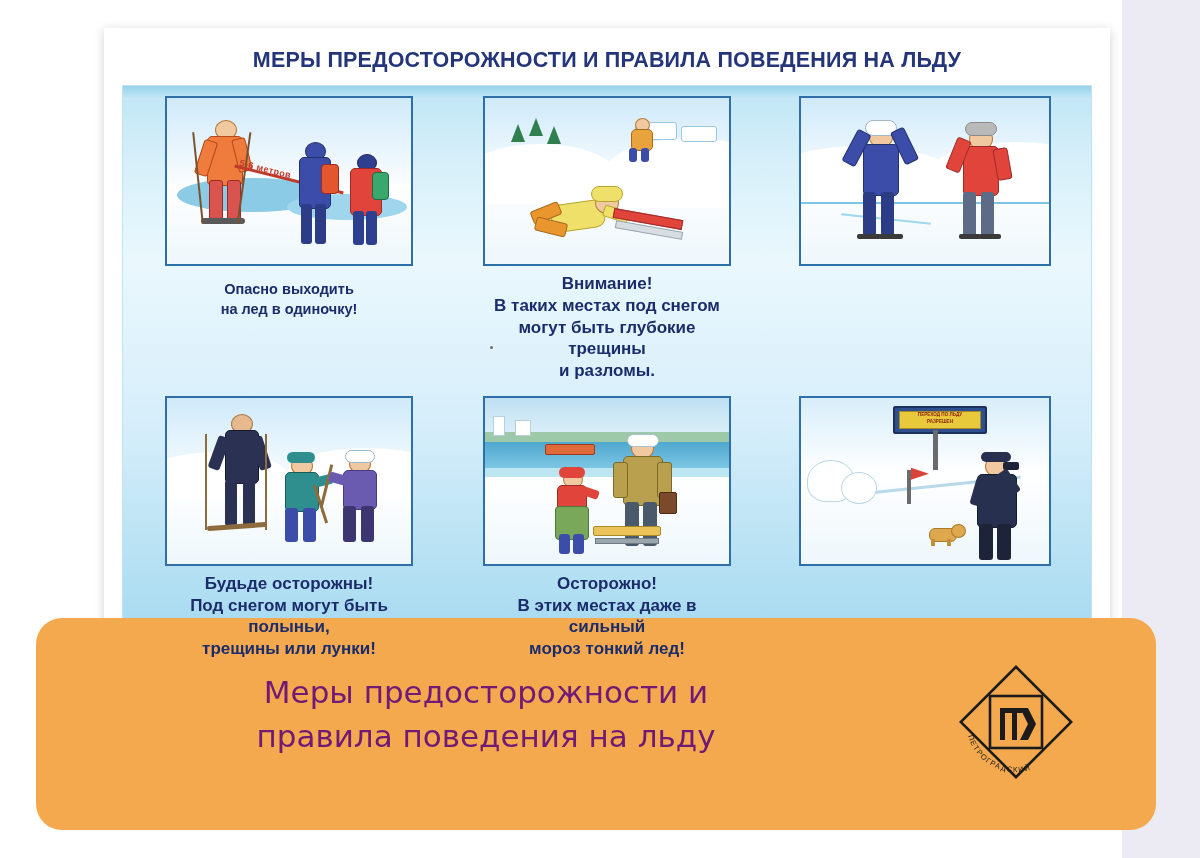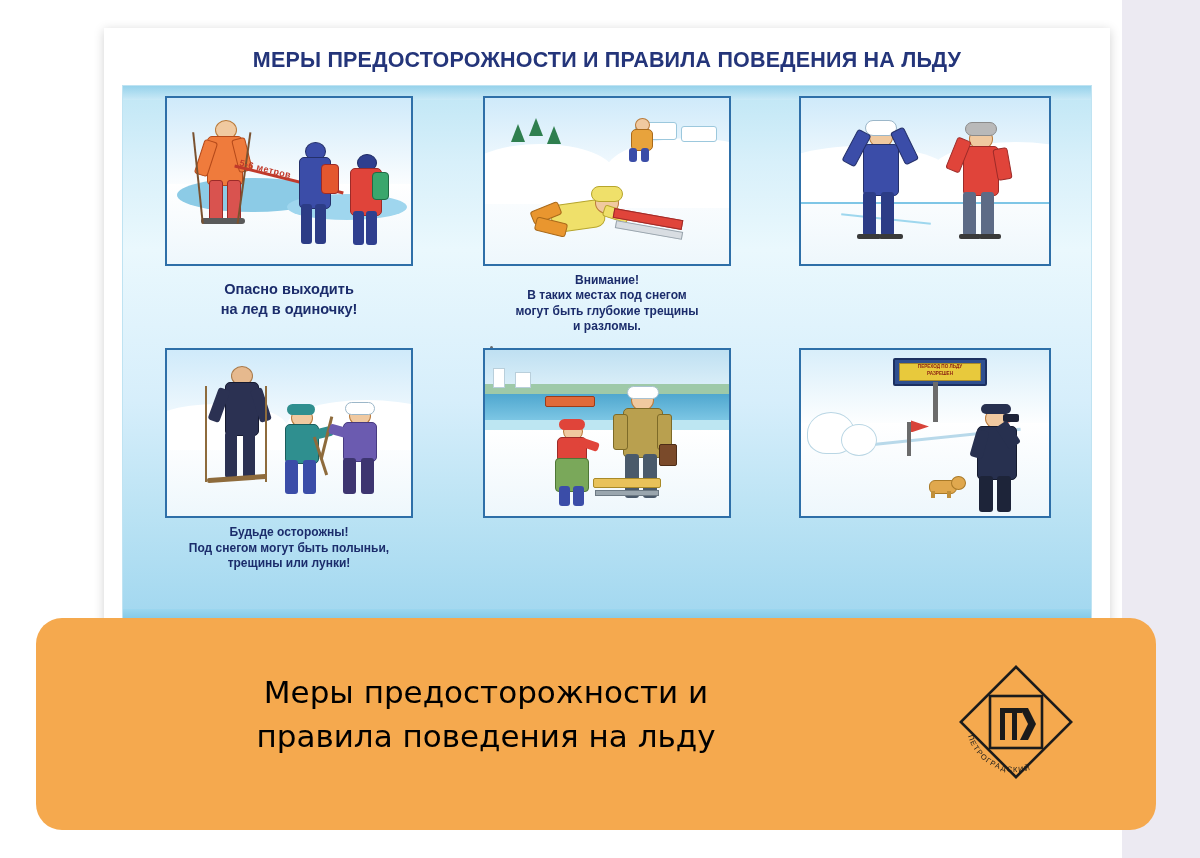--- a/index.html
+++ b/index.html
@@ -63,21 +63,21 @@
   .pic{
     width:248px;height:170px;
     background:#eaf6fb;
     border:2px solid #2e6fa8;
     position:relative;overflow:hidden;
     box-sizing:border-box;
   }
   .pic.wide{width:252px;}
   .cap{
     text-align:center;
-    font-size:12px;
+    font-size:17px;
     line-height:1.28;
     color:#1b2c6b;
     font-weight:bold;
     padding:7px 4px 10px 4px;
     max-width:252px;
   }
   .cap.big{font-size:14.5px;line-height:1.35;padding-top:14px;}
   
   .sky{position:absolute;left:0;top:0;right:0;height:58%;background:linear-gradient(180deg,#cfeafa,#ffffff);}
   .snow{position:absolute;left:0;right:0;bottom:0;height:48%;background:linear-gradient(180deg,#ffffff,#eef7fc);}
@@ -90,21 +90,21 @@
   .body{position:absolute;border-radius:5px;}
   
   .orange-card{
     position:absolute;left:36px;top:618px;width:1120px;height:212px;
     background:#f5a94e;
     border-radius:26px;
   }
   .orange-text{
     position:absolute;left:0;top:52px;width:900px;
     text-align:center;
-    color:#000000;
+    color:#701a75;
     font-size:31px;
     line-height:1.42;
     font-family:"DejaVu Sans", sans-serif;
   }
   .logo-box{
     position:absolute;right:74px;top:38px;width:132px;height:132px;
   }
   .logo-box svg{display:block;}
   .dot{position:absolute;width:3px;height:3px;background:#6b6b6b;border-radius:50%;}
 </style>
@@ -310,20 +310,23 @@
               <div style="position:absolute;left:8px;top:36px;width:32px;height:32px;background:#7aa85a;border:1px solid #4e7636;border-radius:4px;"></div>
               <div class="limb" style="left:12px;top:64px;width:11px;height:20px;background:#3b4da8;"></div>
               <div class="limb" style="left:26px;top:64px;width:11px;height:20px;background:#3b4da8;"></div>
             </div>
 
             <div style="position:absolute;left:108px;top:128px;width:70px;height:22px;">
               <div style="position:absolute;left:0;top:0;width:66px;height:8px;background:#e9c25a;border:1px solid #a98a28;border-radius:2px;"></div>
               <div style="position:absolute;left:2px;top:12px;width:62px;height:4px;background:#9aa6ae;border:1px solid #6d7a84;"></div>
             </div>
           </div>
+          <div class="cap" style="white-space:pre-line;">Осторожно!
+В этих местах даже в сильный
+мороз тонкий лед!</div>
         </div>
 
         <div class="cell">
           <div class="pic wide">
             <div class="sky" style="height:46%;background:linear-gradient(180deg,#d8eefa,#ffffff);"></div>
             <div class="snow" style="height:56%;"></div>
 
             <div style="position:absolute;left:92px;top:8px;width:90px;height:24px;background:#2f4f8f;border:2px solid #1c3060;border-radius:2px;">
               <div style="position:absolute;left:4px;top:3px;right:4px;bottom:3px;background:#e8c93c;border:1px solid #a98a28;"></div>
               <div style="position:absolute;left:6px;top:4px;right:6px;text-align:center;font-size:4.6px;line-height:1.5;font-weight:bold;color:#8a1f12;white-space:pre-line;">ПЕРЕХОД ПО ЛЬДУ

